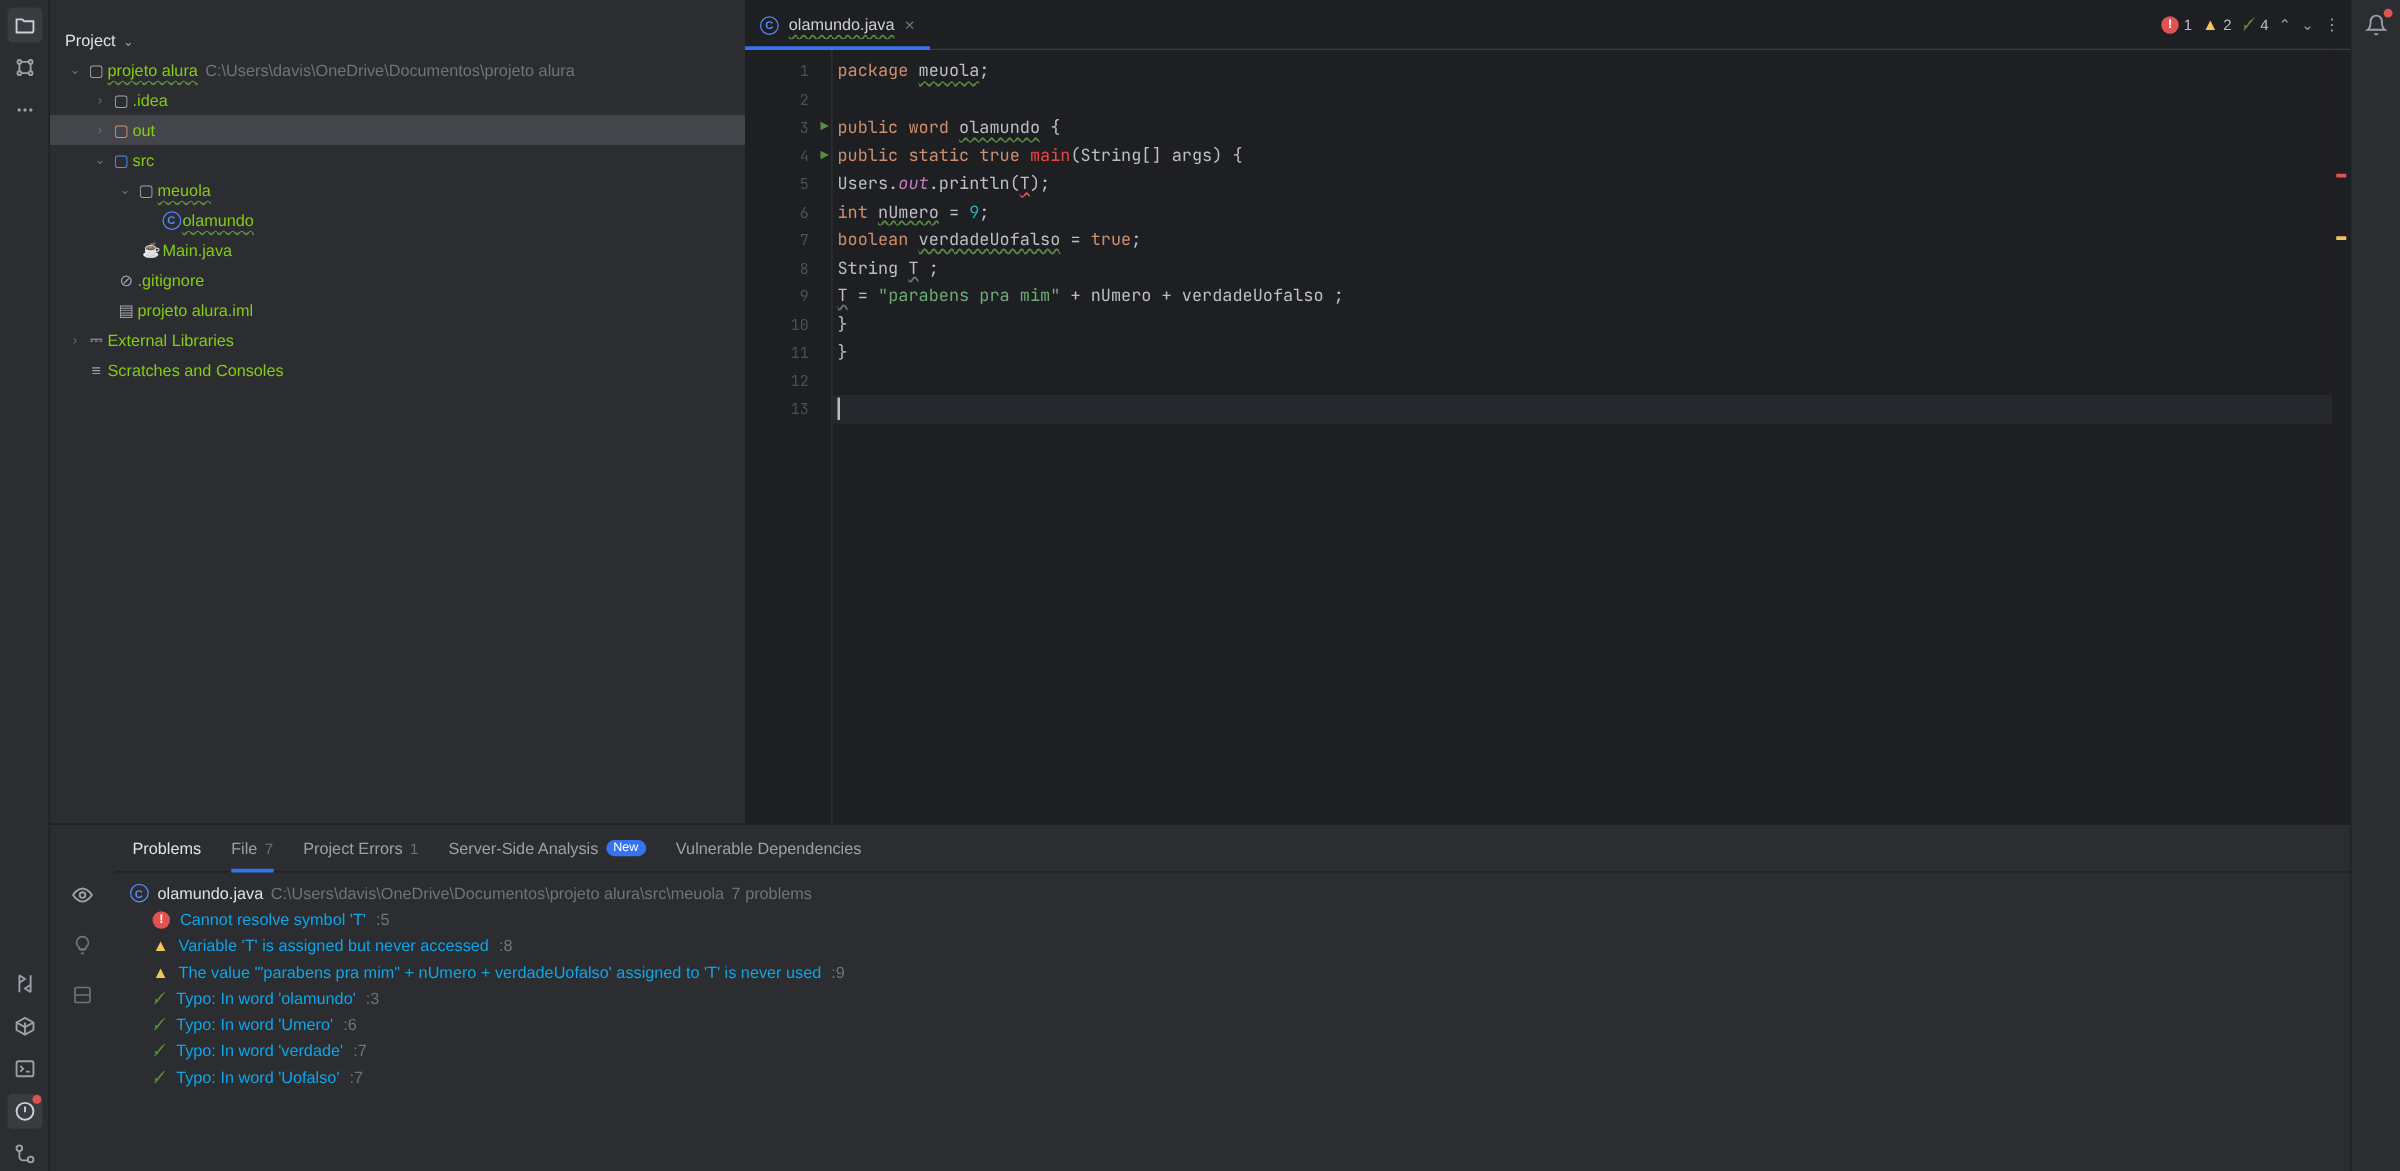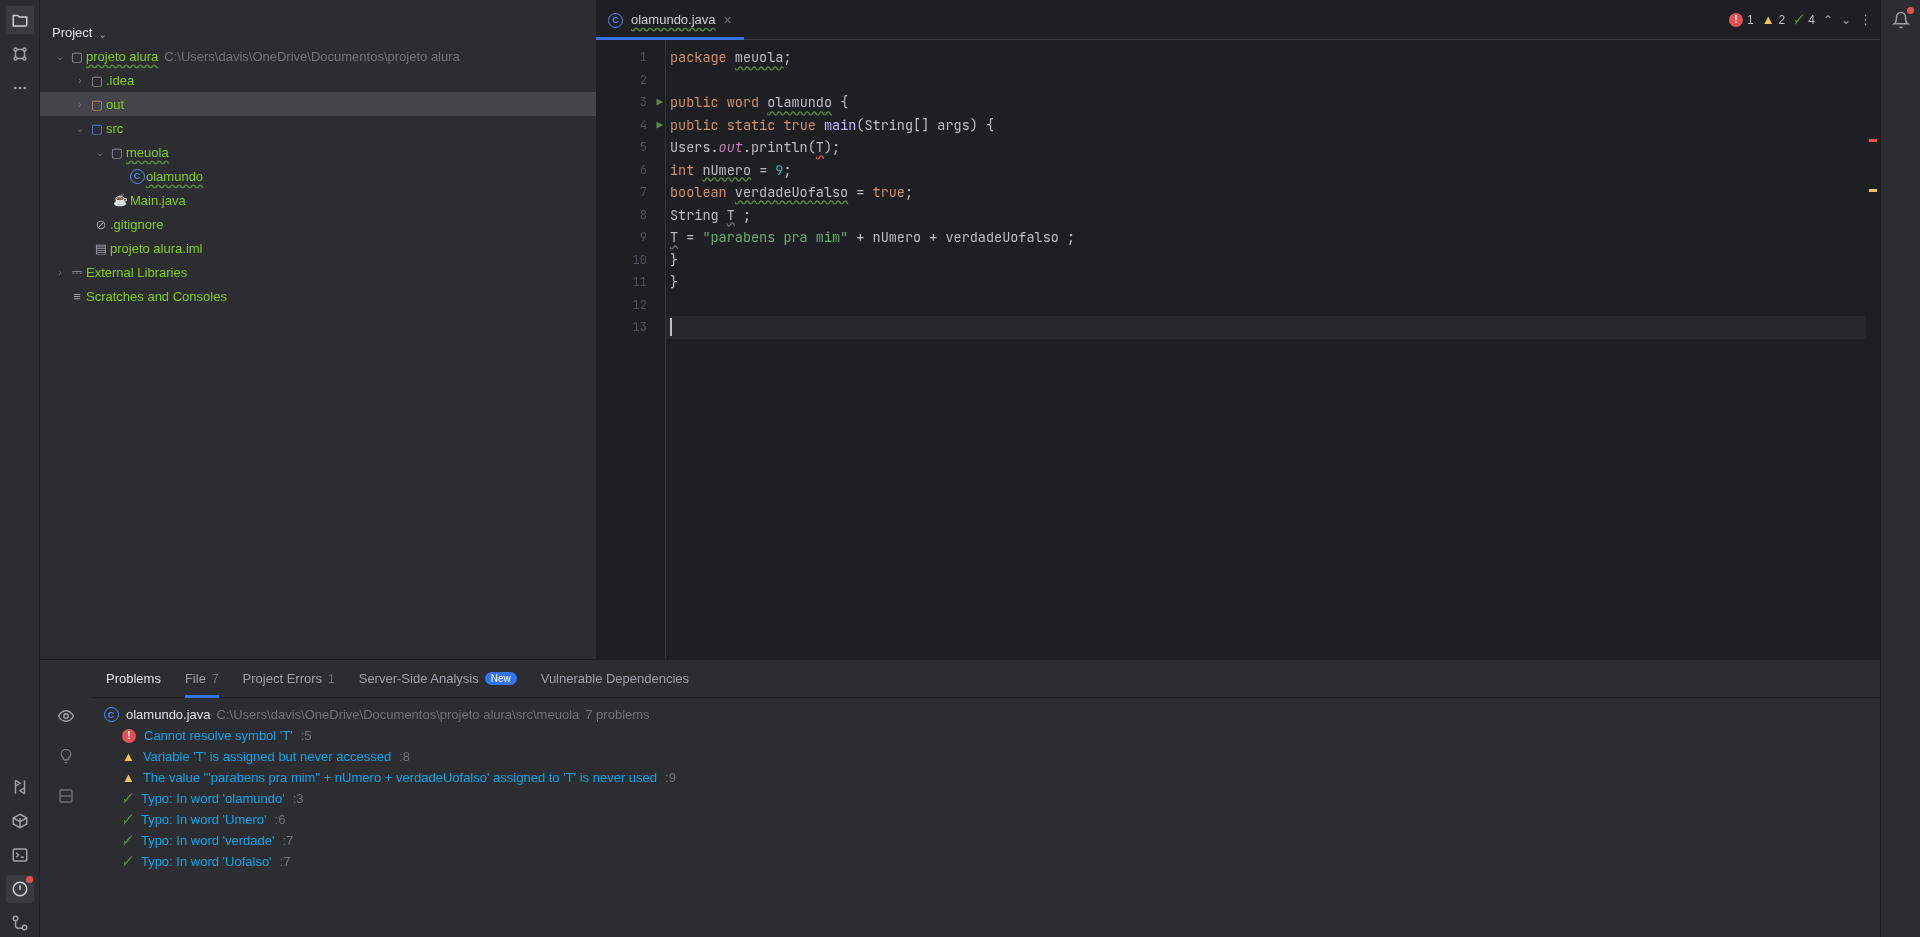--- a/index.html
+++ b/index.html
@@ -156,21 +156,21 @@
 }
 .code-line {
   height: 22.5px;
   display: flex;
   align-items: center;
   padding-left: 4px;
   white-space: pre;
 }
 .code-line.current { background: #26282e; }
 .kw { color: #cf8e6d; }
-.fn { color: #c4b5fd; }
+.fn { color: #ef4444; }
 .cls { color: #bcbec4; }
 .str { color: #6aab73; }
 .num { color: #2aacb8; }
 .fld { color: #c77dbb; font-style: italic; }
 .plain { color: #bcbec4; }
 .wavy-green { text-decoration: underline wavy #5a8c3f; text-underline-offset: 2px; }
 .wavy-red { text-decoration: underline wavy #e35252; text-underline-offset: 2px; }
 .wavy-grey { text-decoration: underline wavy #6f737a; text-underline-offset: 2px; }
 
 .stripe-bar {

